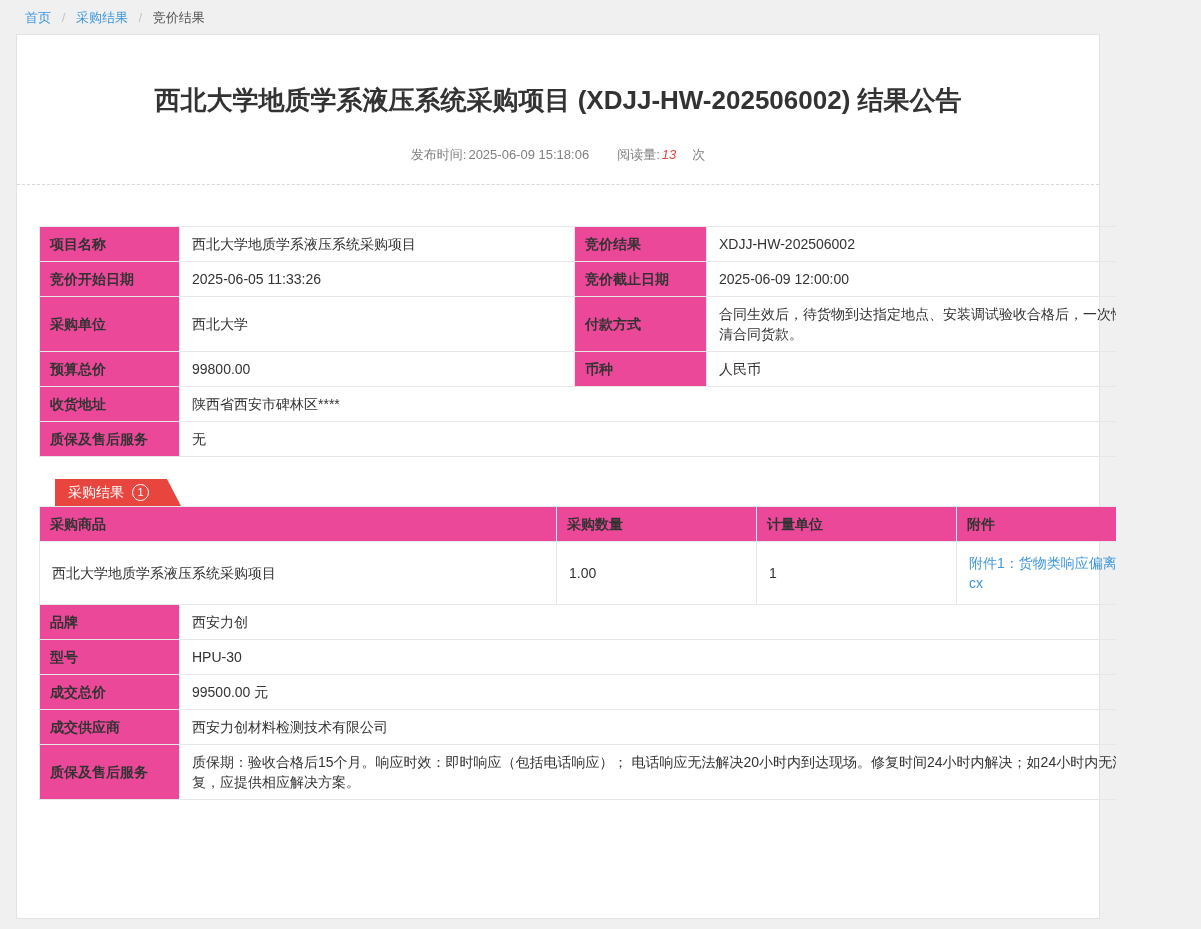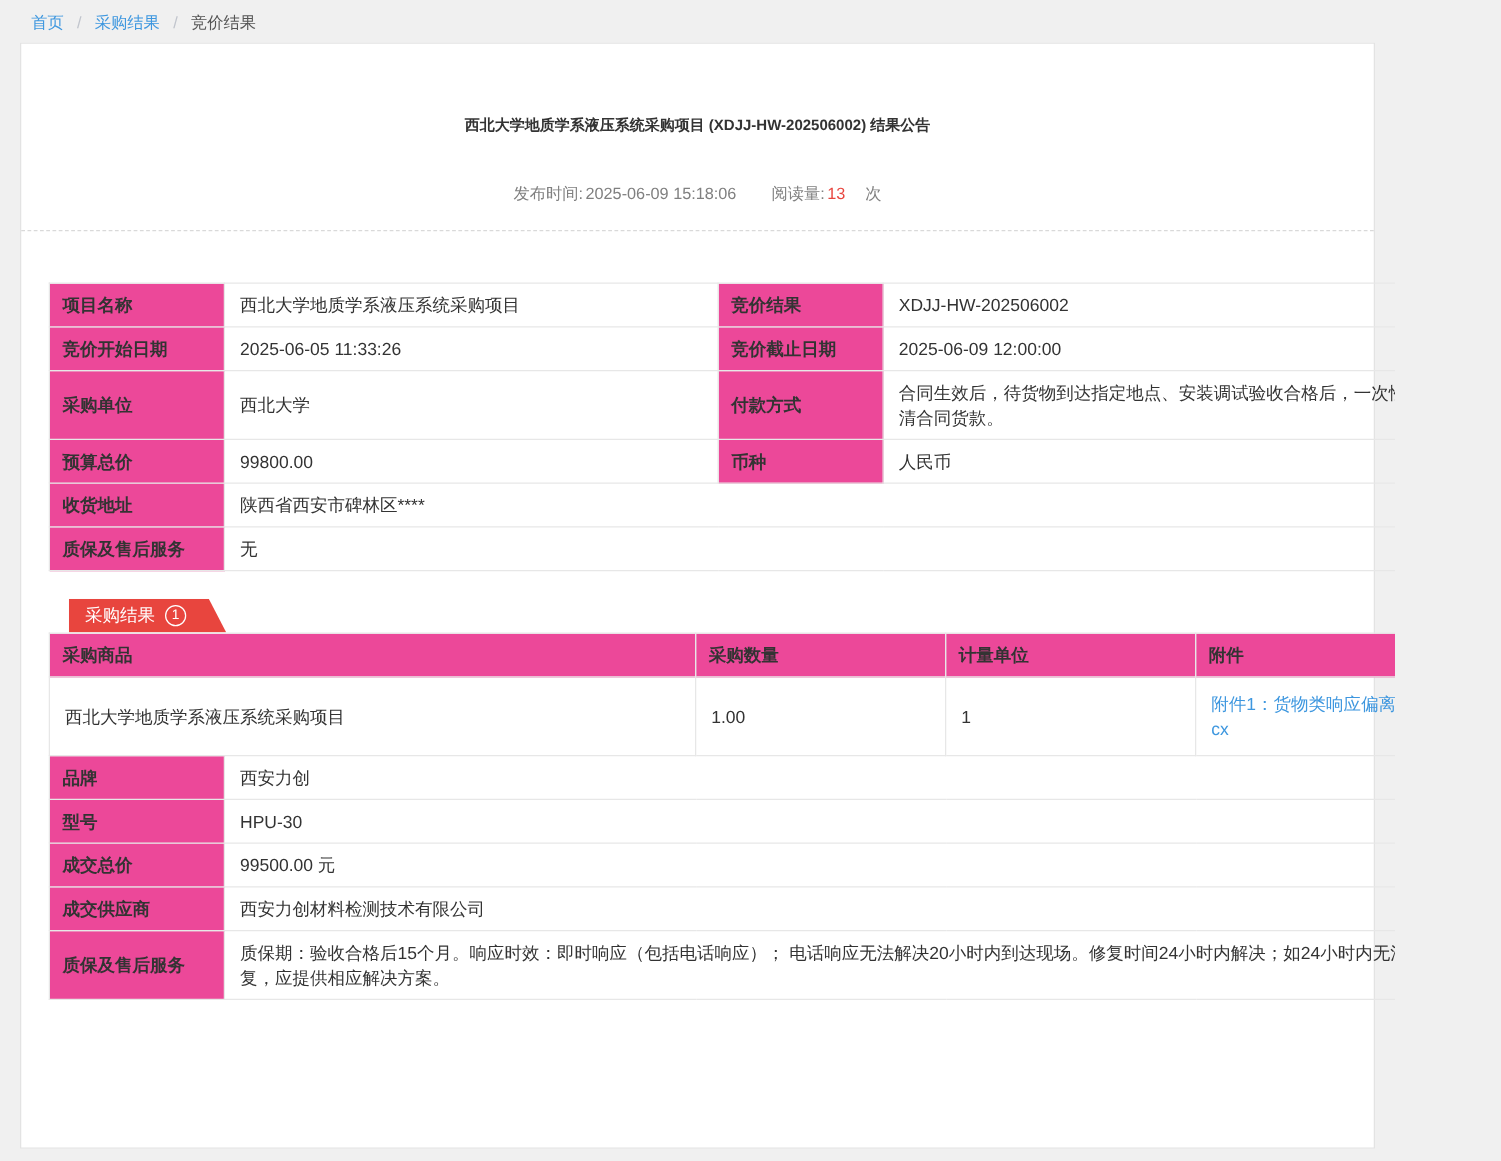--- a/index.html
+++ b/index.html
@@ -31,36 +31,37 @@
     margin: 0 16px;
     background: #fff;
     border: 1px solid #e3e3e3;
     min-height: 885px;
     padding-bottom: 50px;
   }
 
   h1.title {
     margin: 50px 40px 0;
     text-align: center;
-    font-size: 12px;
+    font-size: 26px;
     line-height: 30px;
     color: #333;
     font-weight: bold;
   }
   .meta {
     margin-top: 30px;
     text-align: center;
     font-size: 13px;
     color: #808080;
     line-height: 20px;
   }
   .meta .meta-label { margin-right: 2px; }
   .meta .meta-group + .meta-group { margin-left: 28px; }
   .meta .read-count {
     color: #e8453e;
+    font-style: italic;
     margin-right: 16px;
   }
   .dashed-divider {
     margin-top: 19px;
     border-top: 1px dashed #d9d9d9;
     height: 0;
   }
 
   
   table {

